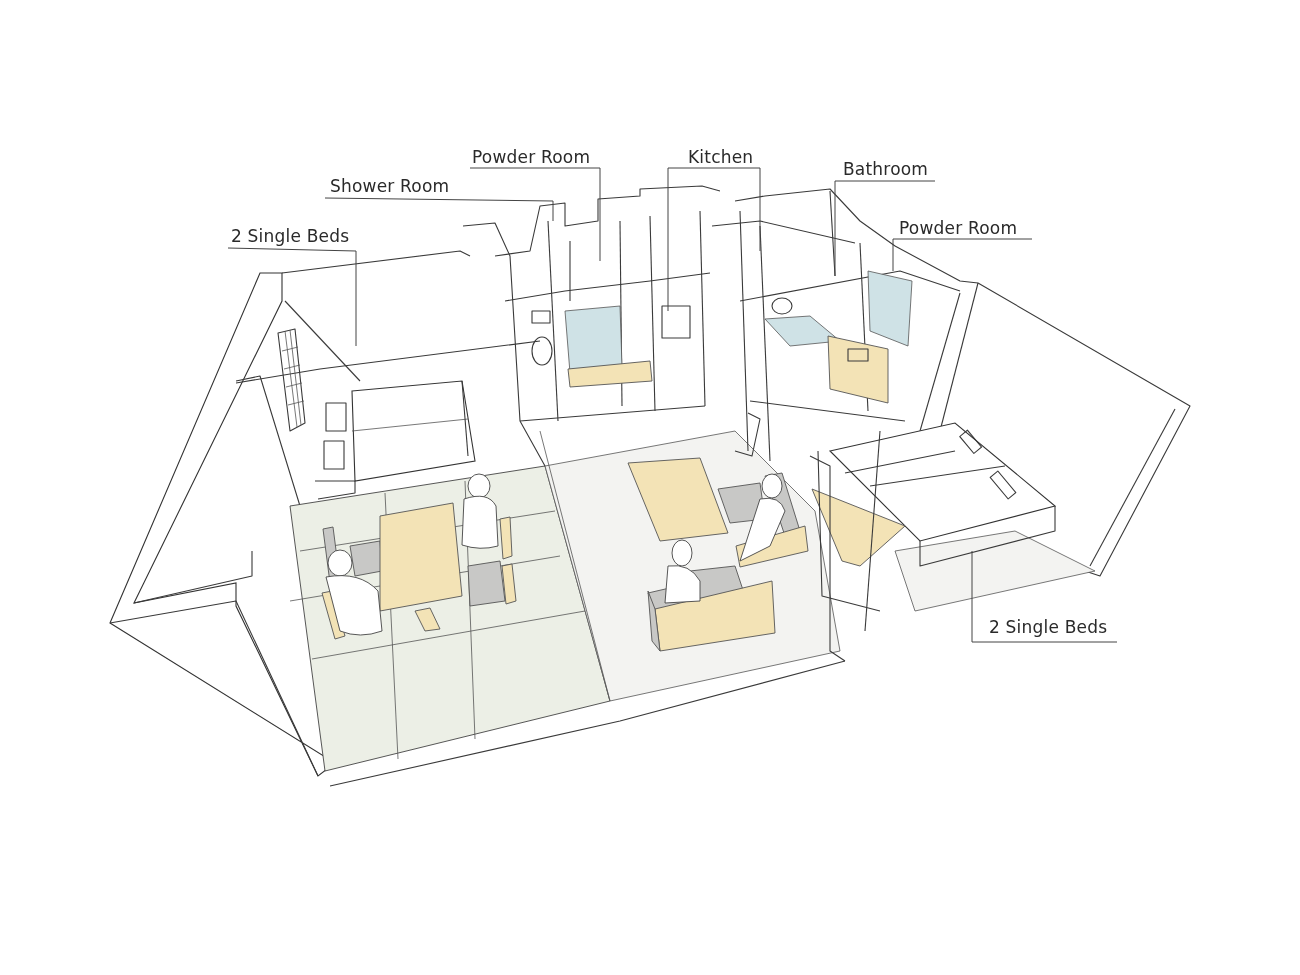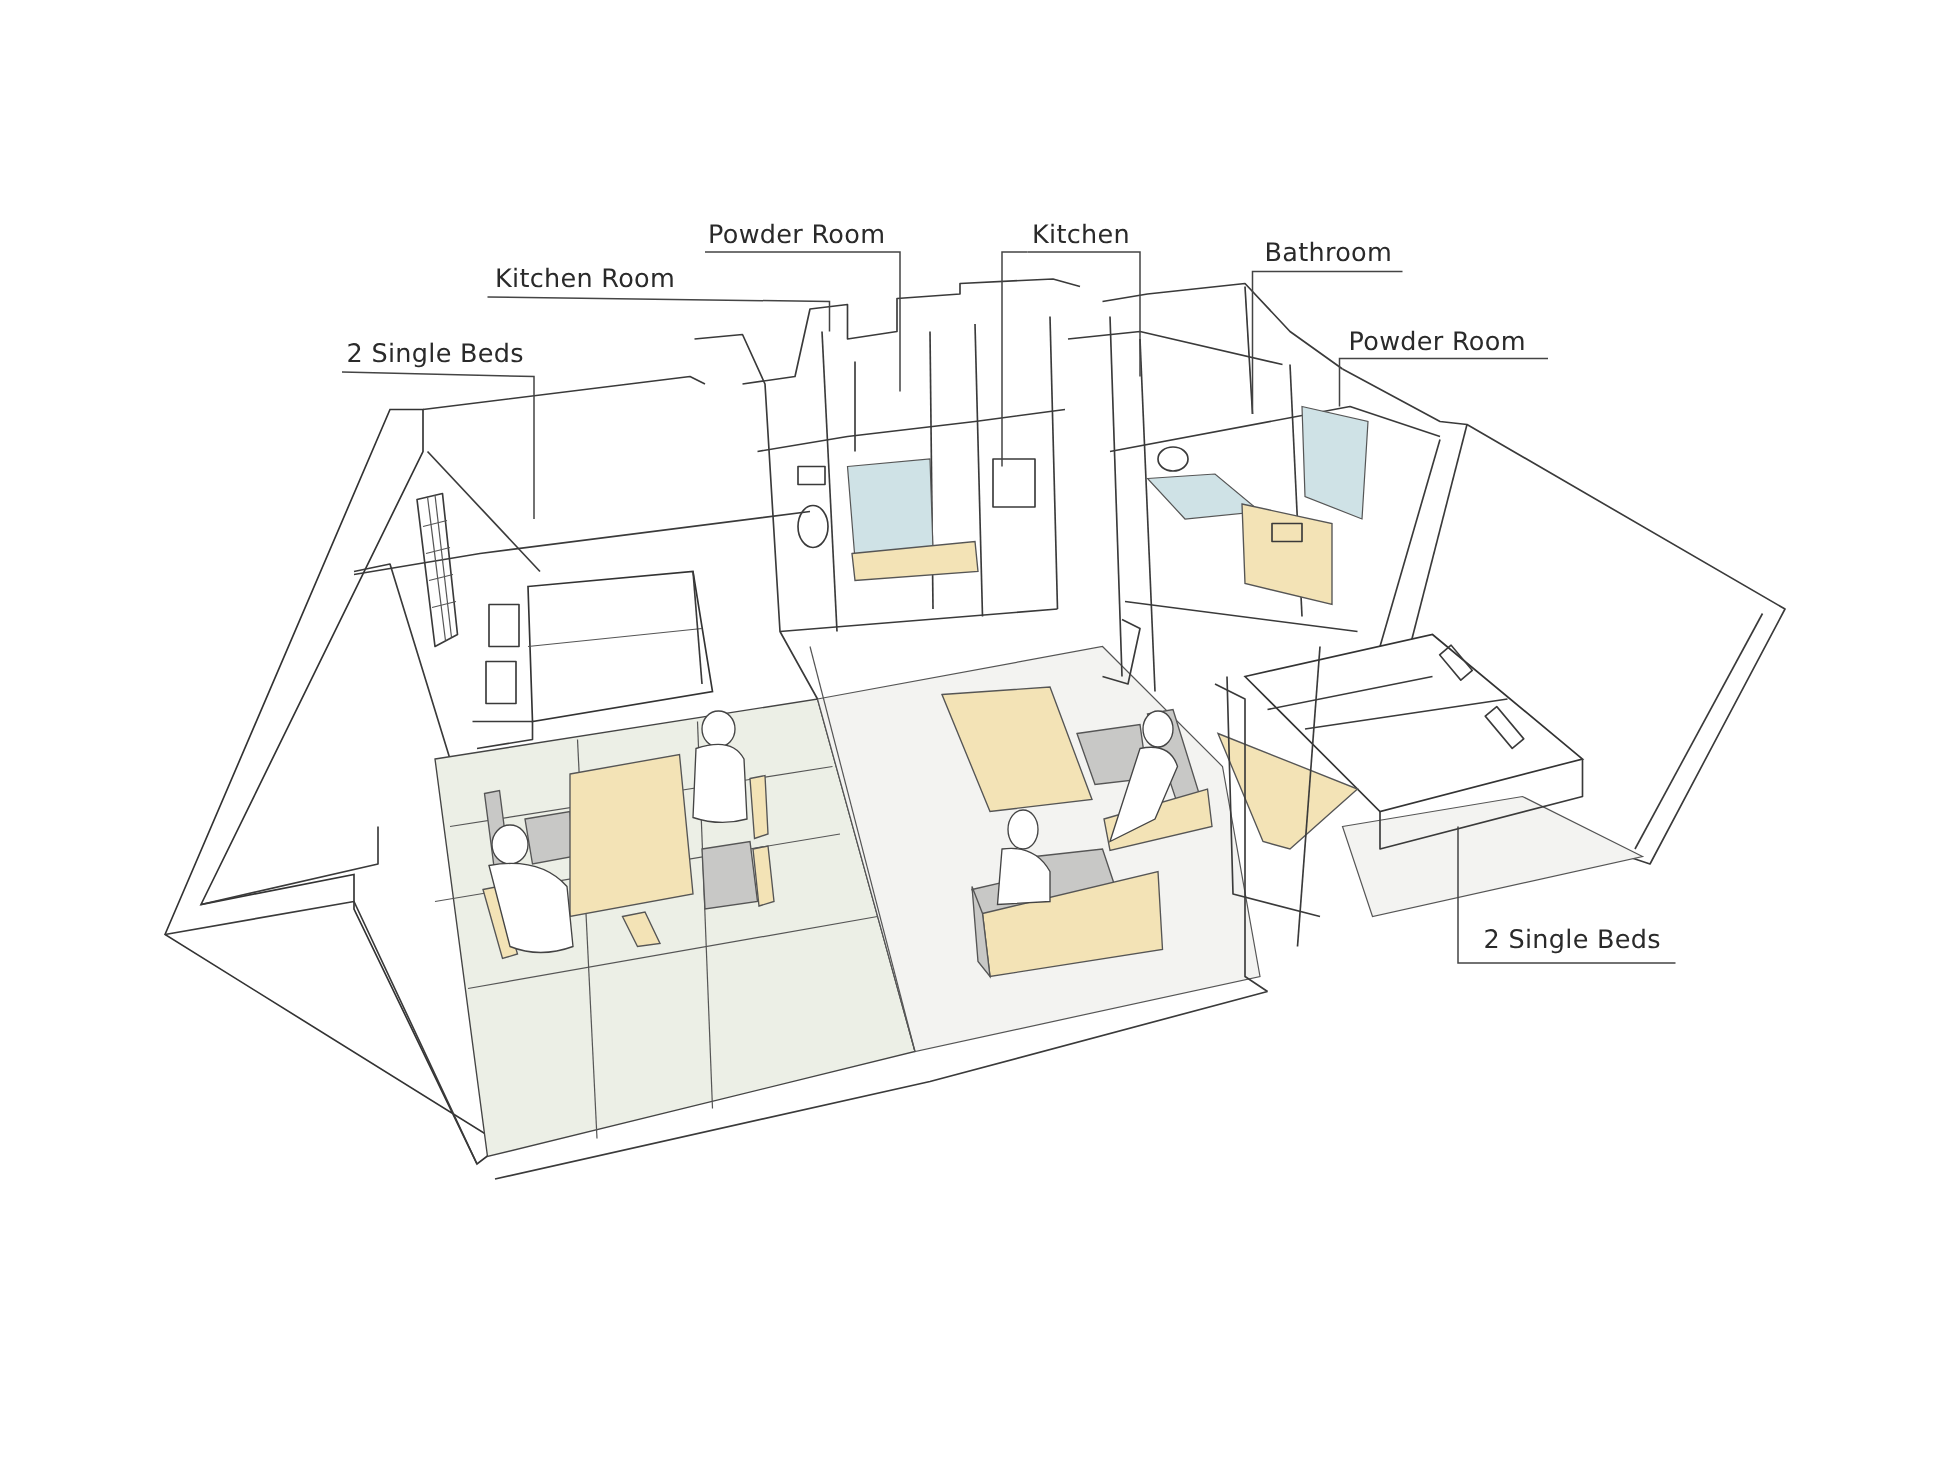--- a/index.html
+++ b/index.html
@@ -180,20 +180,20 @@
       <polyline class="leader" points="228,237 356,240 356,335"></polyline>
       <polyline class="leader" points="935,170 835,170 835,265"></polyline>
       <polyline class="leader" points="1032,228 893,228 893,260"></polyline>
       <polyline class="leader" points="1117,631 972,631 972,540"></polyline>
     </g>
   </svg>
 
   
   <div class="label" style="left:472px; top:136px;">Powder Room</div>
   <div class="label" style="left:688px; top:136px;">Kitchen</div>
-  <div class="label" style="left:330px; top:165px;">Kitchen Room</div>
+  <div class="label" style="left:330px; top:165px;">Shower Room</div>
   <div class="label" style="left:231px; top:215px;">2 Single Beds</div>
   <div class="label" style="left:843px; top:148px;">Bathroom</div>
   <div class="label" style="left:899px; top:207px;">Powder Room</div>
   <div class="label" style="left:989px; top:606px;">2 Single Beds</div>
 
   
 </div>
 
 </body></html>

